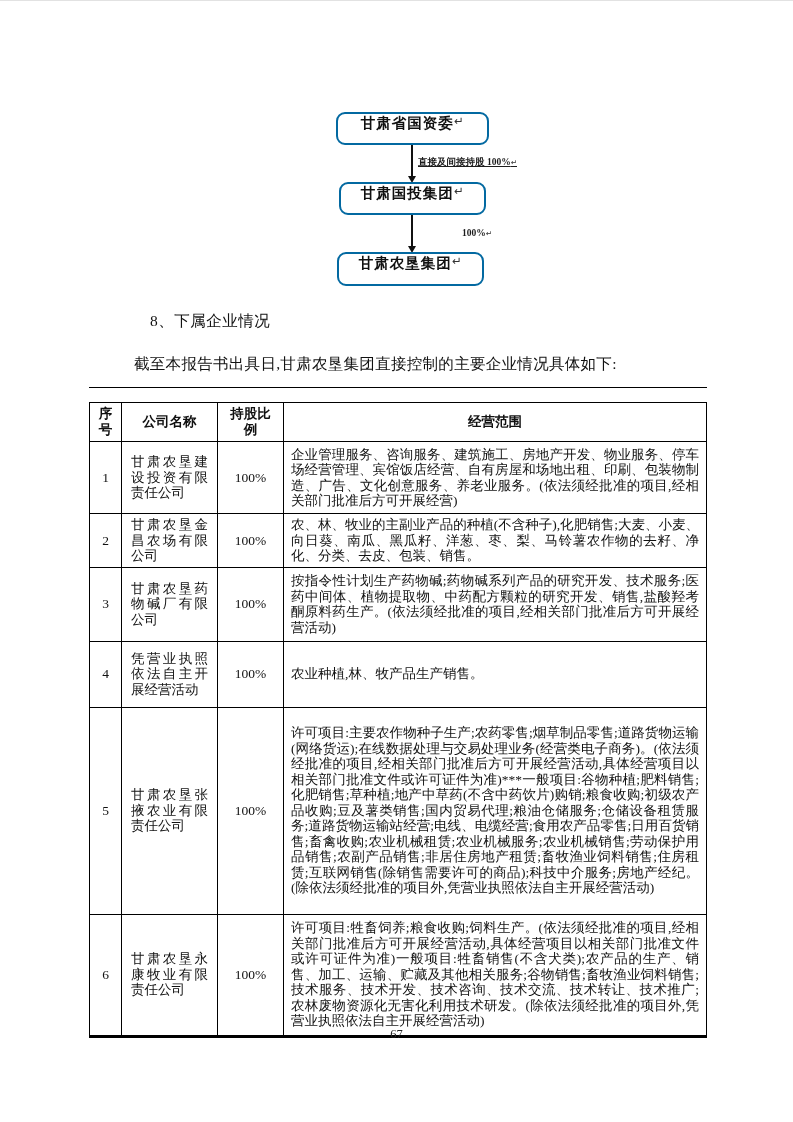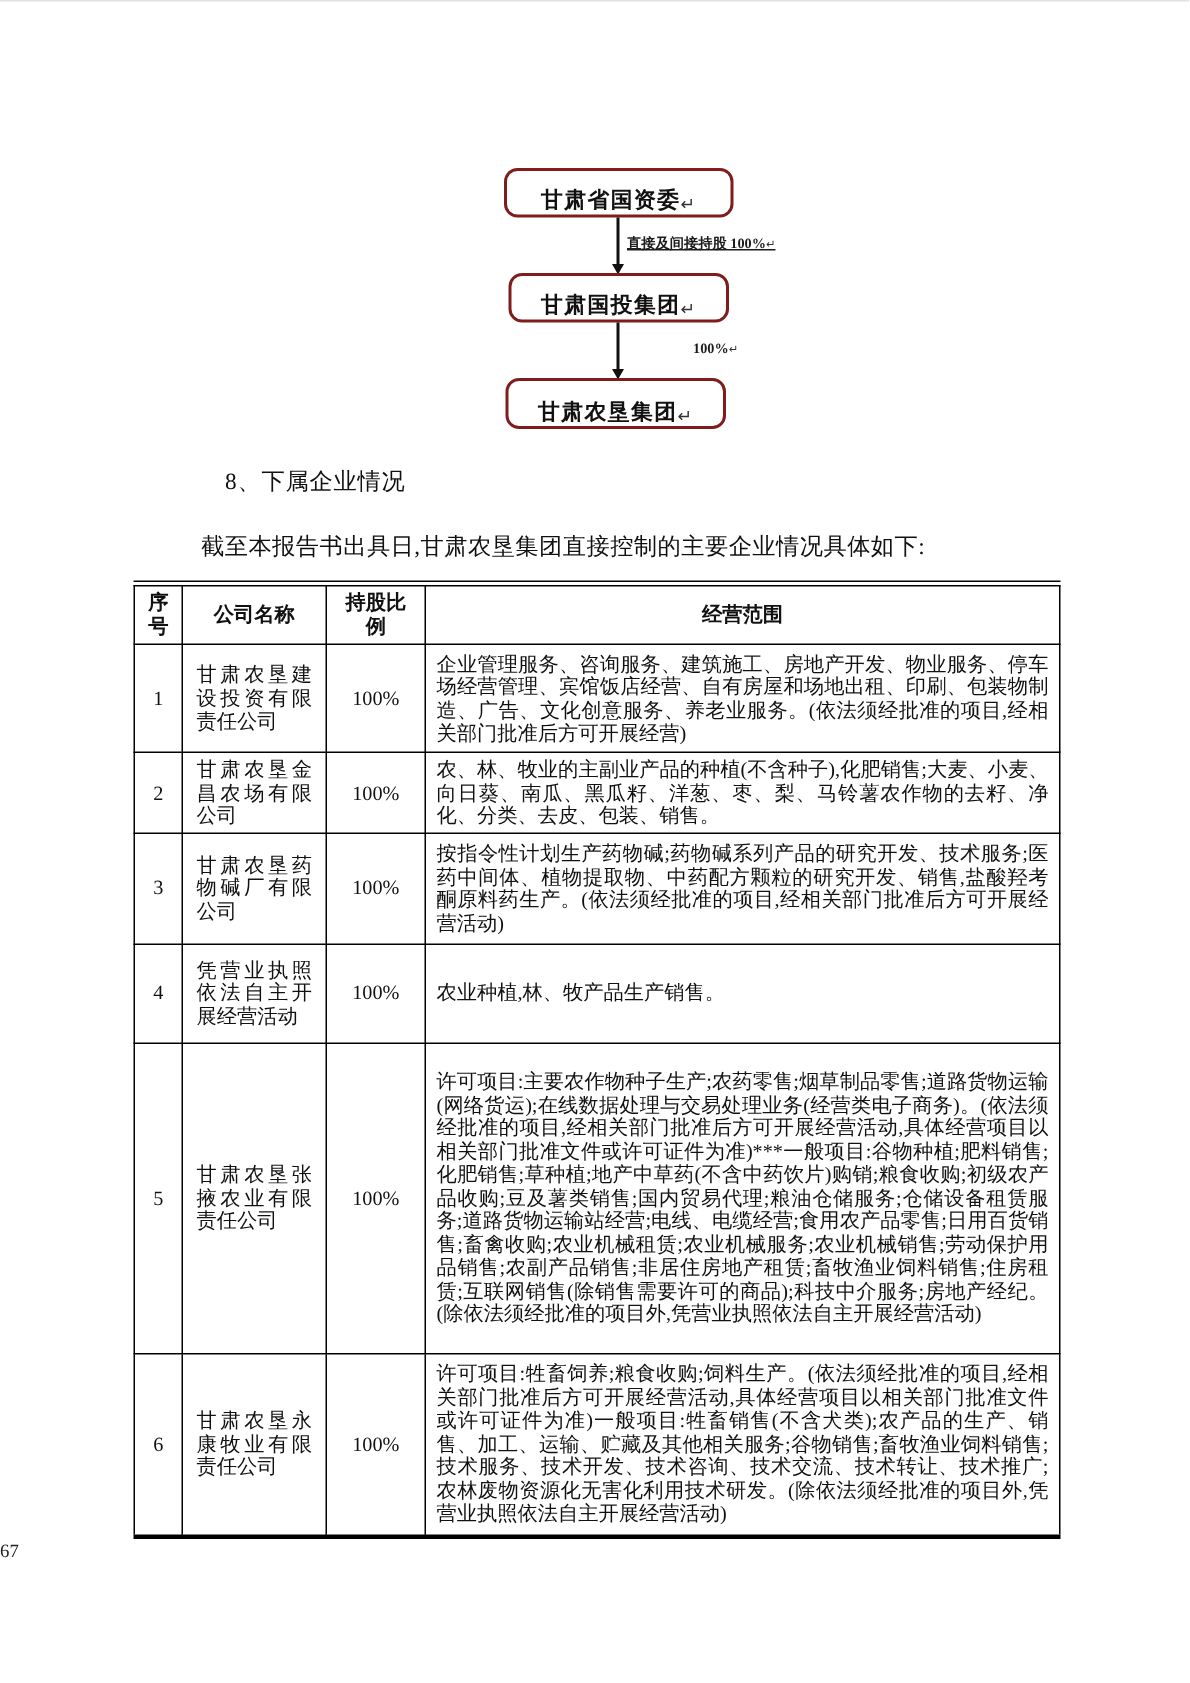--- a/index.html
+++ b/index.html
@@ -8,23 +8,23 @@
     width:793px;height:1122px;
     background:#ffffff;
     font-family:"Liberation Serif","DejaVu Serif",serif;
     color:#111;
     overflow:hidden;
     border-top:1px solid #e2e2e2;
   }
   
   .fbox{
     position:absolute;
-    border:2px solid #7f1d1d;
+    border:2px solid #0369a1;
     border-radius:9px;
-    display:flex;align-items:flex-end;justify-content:center;
+    display:flex;align-items:flex-start;justify-content:center;
     font-size:14.5px;font-weight:600;letter-spacing:1px;
     background:#fff;box-sizing:border-box;
   }
   .b1{left:336px;top:111px;width:153px;height:33px;}
   .b2{left:339px;top:181px;width:147px;height:33px;}
   .b3{left:337px;top:251px;width:147px;height:34px;}
   .flow-arrow{position:absolute;width:2px;background:#111;}
   .a1{left:411px;top:144px;height:31px;}
   .a2{left:411px;top:214px;height:31px;}
   .flow-arrow::after{
@@ -37,21 +37,21 @@
   }
   .l1{left:418px;top:155px;text-decoration:underline;}
   .l2{left:422px;top:227px;margin-left:40px;}
   .mark{font-family:"DejaVu Sans",sans-serif;font-size:0.8em;font-weight:400;color:#333;}
   
   .heading{position:absolute;left:150px;top:310px;font-size:15.5px;font-weight:400;margin:0;letter-spacing:0.5px;}
   .intro{position:absolute;left:134px;top:353px;margin:0;font-size:15.5px;letter-spacing:0.3px;white-space:nowrap;}
   
   .tablewrap{
     position:absolute;left:89px;top:386px;width:618px;
-    border-top:1px solid #000;padding-top:2px;box-sizing:border-box;
+    border-top:1px solid #000;padding-top:14px;box-sizing:border-box;
   }
   table.sub{
     border-collapse:collapse;table-layout:fixed;width:100%;
     border:1px solid #000;border-bottom:3px solid #000;border-top:1px solid #000;
     font-size:13.5px;
   }
   table.sub col.c-no{width:32px;}
   table.sub col.c-name{width:96px;}
   table.sub col.c-ratio{width:66px;}
   table.sub th,table.sub td{
@@ -64,21 +64,21 @@
   table.sub th.th-ratio{padding:3px 8px;}
   table.sub th.th-no{padding:3px 8px;}
   td.no,td.ratio{text-align:center;padding:2px 1px;}
   td.name{padding:2px 9px;text-align:justify;text-justify:inter-ideograph;}
   td.scope{padding:3px 7px;text-align:justify;text-justify:inter-ideograph;}
   tr.r1{height:72px;} tr.r2{height:52px;} tr.r3{height:74px;}
   tr.r4{height:66px;} tr.r5{height:207px;} tr.r6{height:122px;}
   
   .pageno{
     position:absolute;left:0;top:1026px;width:100%;
-    font-size:12.5px;color:#222;
+    text-align:center;font-size:12.5px;color:#222;
   }
 </style>
 </head>
 <body>
 
 <div class="page">
 
   <div>
     <div class="fbox b1">
       <span>甘肃省国资委</span>

